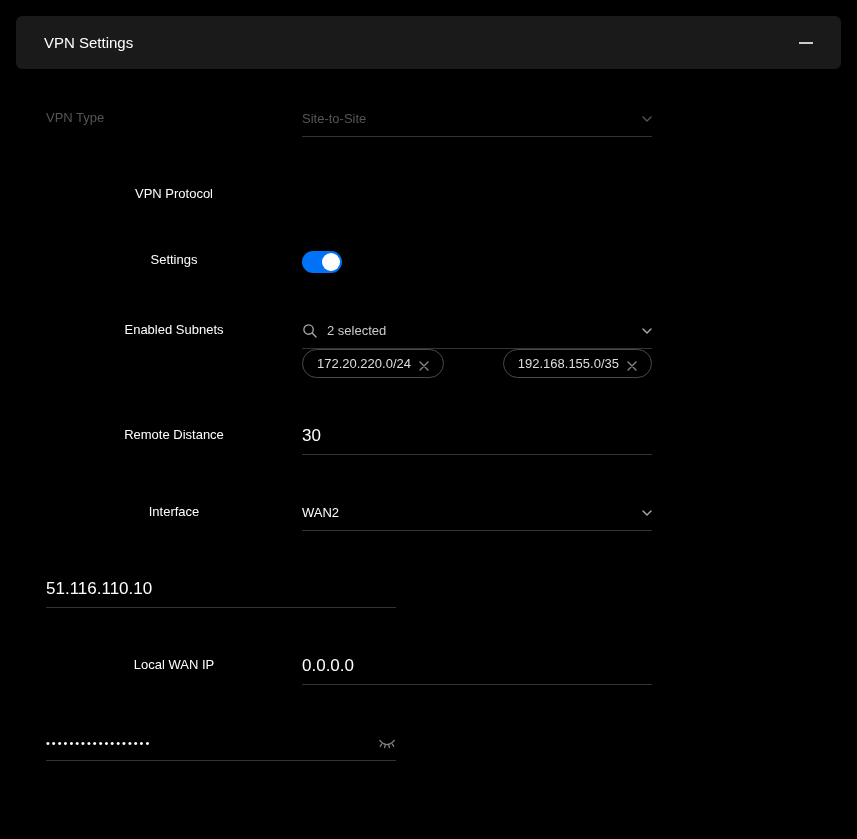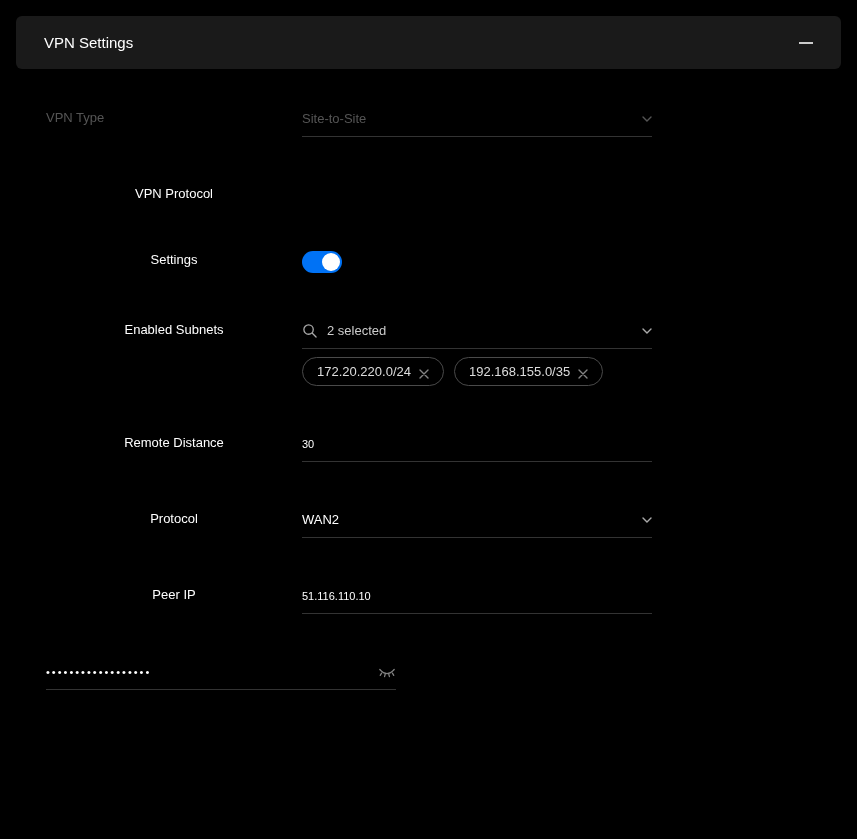--- a/index.html
+++ b/index.html
@@ -82,21 +82,21 @@
     width: 10px;
     height: 6px;
     flex-shrink: 0;
   }
   .chevron svg { display: block; }
   .input {
     background: transparent;
     border: none;
     outline: none;
     color: #fff;
-    font-size: 11px;
+    font-size: 17px;
     width: 100%;
     font-family: inherit;
   }
   .input::placeholder { color: #666; }
   .toggle {
     width: 40px;
     height: 22px;
     border-radius: 11px;
     background: #0072f5;
     position: relative;
@@ -124,22 +124,23 @@
     height: 15px;
     flex-shrink: 0;
   }
   .search-text {
     font-size: 13px;
     color: #ccc;
   }
   .chips {
     display: flex;
     gap: 10px;
-    margin-top: 8px;
+    margin-top: 0;
     flex-wrap: wrap;
+    justify-content: space-between;
   }
   .chip {
     display: inline-flex;
     align-items: center;
     gap: 8px;
     border: 1px solid #4a4a4a;
     border-radius: 18px;
     padding: 6px 14px;
     font-size: 13px;
     color: #ddd;
@@ -256,45 +257,52 @@
       </div>
       <div class="control-col">
         <div class="input-field">
           <input class="input" value="30" style="">
         </div>
       </div>
     </div>
 
     <div class="row">
       <div class="label-col">
-        <div class="label white">Protocol</div>
+        <div class="label white">Interface</div>
       </div>
       <div class="control-col">
         <div class="select-field">
           <span class="select-value">WAN2</span>
           <span class="chevron">
             <svg viewBox="0 0 10 6" width="10" height="6">
                 <path d="M1 1 L5 5 L9 1" stroke="#aaa" stroke-width="1.4" fill="none" stroke-linecap="round"></path>
               </svg>
           </span>
         </div>
       </div>
     </div>
 
     <div class="row">
-      <div class="label-col">
-        <div class="label white">Peer IP</div>
-      </div>
       <div class="control-col">
         <div class="input-field">
           <input class="input" value="51.116.110.10" style="">
         </div>
       </div>
     </div>
 
+    <div class="row">
+      <div class="label-col">
+        <div class="label white">Local WAN IP</div>
+      </div>
+      <div class="control-col">
+        <div class="input-field">
+          <input class="input" value="0.0.0.0" style="">
+        </div>
+      </div>
+    </div>
 
     <div class="row">
       <div class="control-col">
         <div class="input-field">
           <span class="psk-dots">••••••••••••••••••</span>
           <span class="eye-icon">
             <svg viewBox="0 0 20 12" width="18" height="12">
               <path d="M2 1 Q10 10 18 1" stroke="#bbb" stroke-width="1.4" fill="none" stroke-linecap="round"></path>
               <line x1="4" y1="5" x2="2.5" y2="7.5" stroke="#bbb" stroke-width="1.4" stroke-linecap="round"></line>
               <line x1="8" y1="6.3" x2="7.3" y2="9" stroke="#bbb" stroke-width="1.4" stroke-linecap="round"></line>

